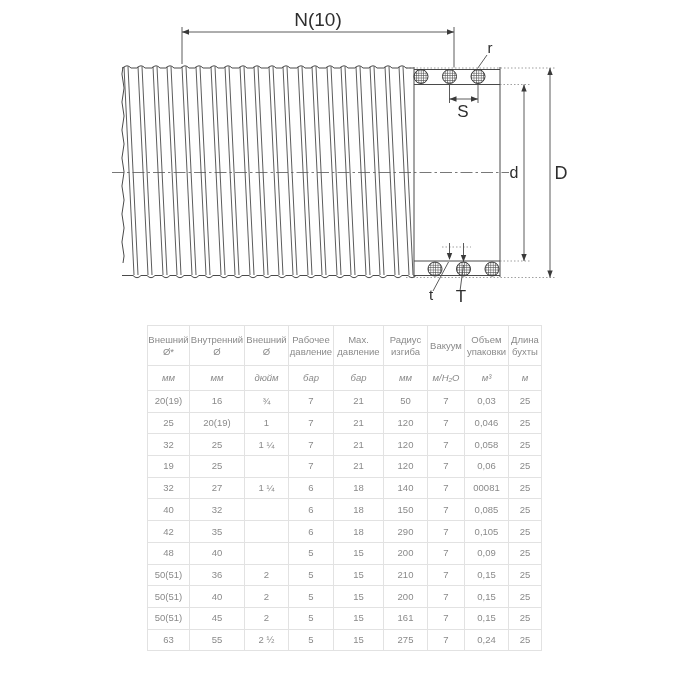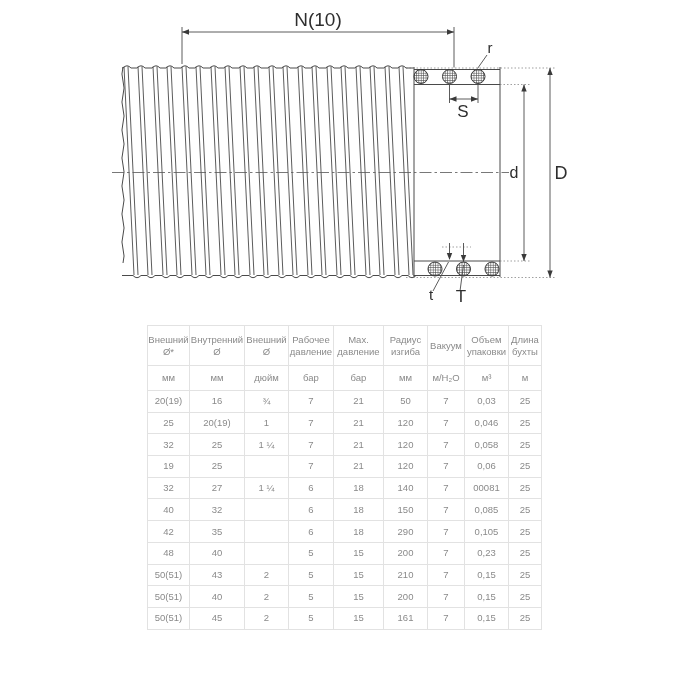--- a/index.html
+++ b/index.html
@@ -7,21 +7,21 @@
         font-family:"Liberation Sans",sans-serif;}
   svg text{font-family:"Liberation Sans",sans-serif;fill:#2e2e2e;}
   #spec-table{border-collapse:collapse;table-layout:fixed;margin:9px 16px 0 147px;}
   #spec-table th,#spec-table td{
       border:1px solid #e2e2e2;
       font-family:"Liberation Sans",sans-serif;
       font-size:9.5px;font-weight:normal;color:#8a8a8a;
       text-align:center;vertical-align:middle;padding:0;line-height:1.25;
       overflow:hidden;}
   #spec-table thead tr.hdr{height:40px;}
-  #spec-table thead tr.units{height:25px;}
+  #spec-table thead tr.units{height:25px;font-style:italic;}
   #spec-table tbody tr{height:21.7px;}
   #spec-table th{white-space:pre-line;}
 </style>
 </head>
 <body>
 
 <div class="page">
 
   <svg id="diagram" width="700" height="312" viewBox="0 0 700 312">
     <defs>
@@ -225,26 +225,26 @@
           <td>25</td>
         </tr>
         <tr>
           <td>48</td>
           <td>40</td>
           <td></td>
           <td>5</td>
           <td>15</td>
           <td>200</td>
           <td>7</td>
-          <td>0,23</td>
+          <td>0,09</td>
           <td>25</td>
         </tr>
         <tr>
           <td>50(51)</td>
-          <td>43</td>
+          <td>36</td>
           <td>2</td>
           <td>5</td>
           <td>15</td>
           <td>210</td>
           <td>7</td>
           <td>0,15</td>
           <td>25</td>
         </tr>
         <tr>
           <td>50(51)</td>
@@ -261,15 +261,26 @@
           <td>50(51)</td>
           <td>45</td>
           <td>2</td>
           <td>5</td>
           <td>15</td>
           <td>161</td>
           <td>7</td>
           <td>0,15</td>
           <td>25</td>
         </tr>
+        <tr>
+          <td>63</td>
+          <td>55</td>
+          <td>2 ½</td>
+          <td>5</td>
+          <td>15</td>
+          <td>275</td>
+          <td>7</td>
+          <td>0,24</td>
+          <td>25</td>
+        </tr>
       </tbody>
     </table>
 </div>
 
 </body></html>

